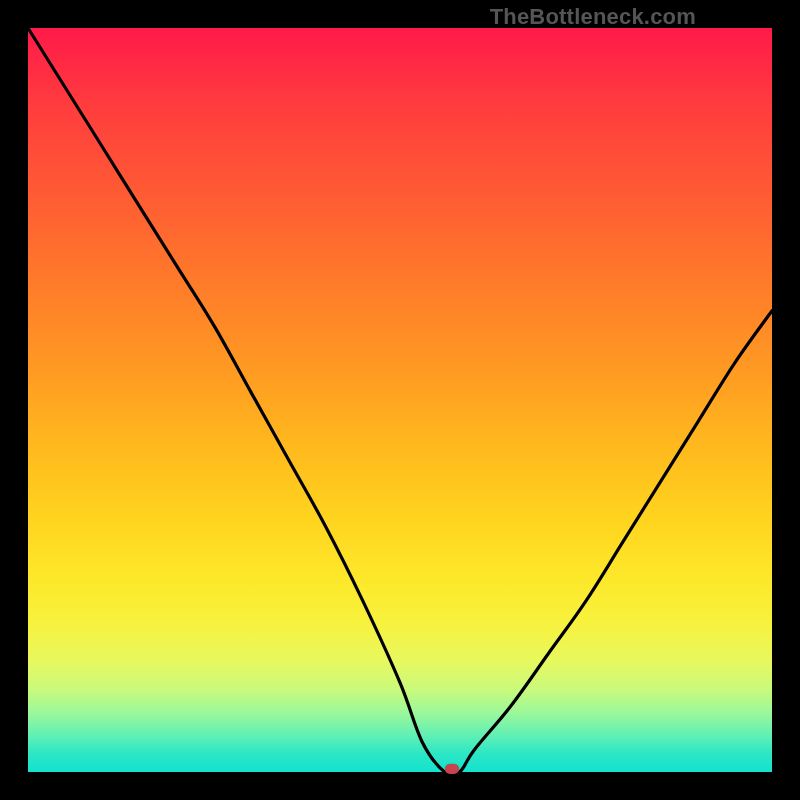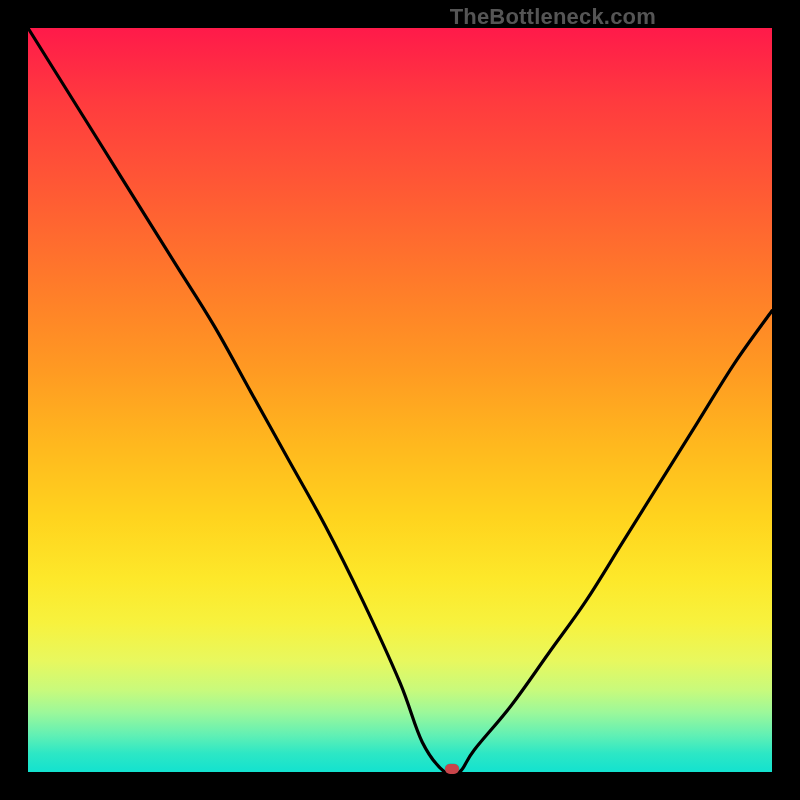--- a/index.html
+++ b/index.html
@@ -9,20 +9,21 @@
     height: 800px;
     background: #000;
     font-family: Arial, Helvetica, sans-serif;
     overflow: hidden;
   }
   .frame {
     position: relative;
     width: 668px;
     height: 800px;
     background: #000;
+    padding-left: 40px;
   }
   .watermark {
     position: absolute;
     top: 4px;
     right: 12px;
     color: #555;
     font-size: 22px;
     font-weight: 600;
     letter-spacing: 0.2px;
     user-select: none;

